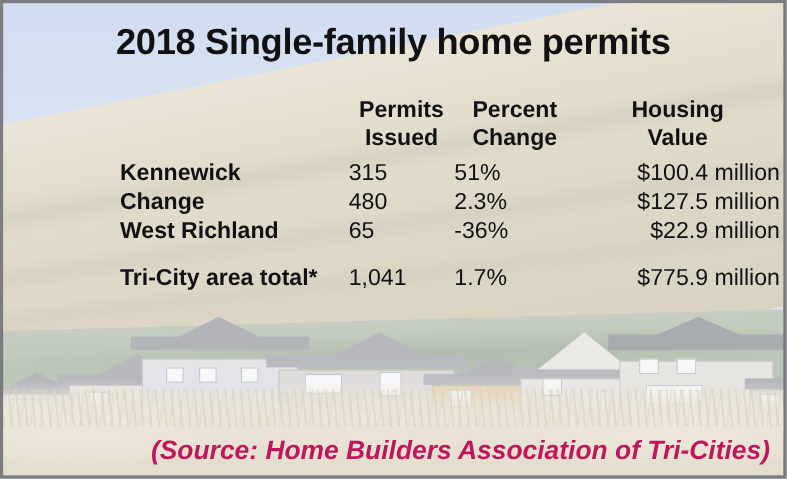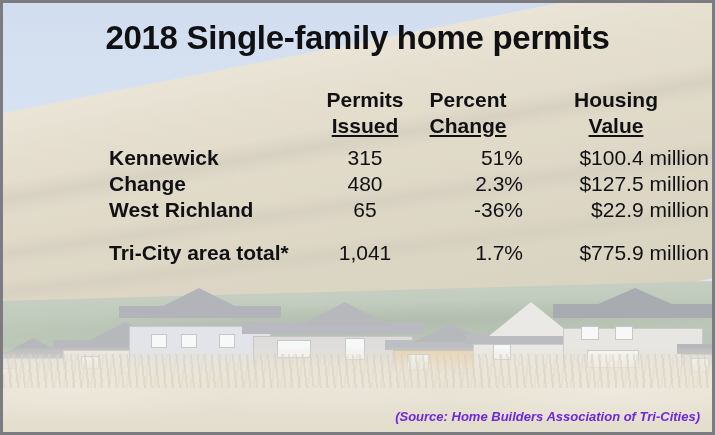--- a/index.html
+++ b/index.html
@@ -236,37 +236,37 @@
   th.col-city { width: 208px; }
   th.col-permits { width: 96px; }
   th.col-pct { width: 110px; }
   th.col-value { width: 186px; }
 
   td.city {
     text-align: left;
     font-weight: bold;
     padding-right: 0px;
   }
-  td.permits { text-align: center; }
-  td.pct { text-align: right; }
+  td.permits { }
+  td.pct { text-align: left; }
   td.value { text-align: right; padding-left: 16px; }
 
   tr.total td { font-weight: normal; padding-top: 17px; }
   tr.total td.city { font-weight: bold; }
 
-  .hdr-line2 { display: block; text-decoration: underline; }
+  .hdr-line2 { display: block; }
 
   .source {
     position: absolute;
     right: 12px;
     bottom: 8px;
-    font-size: 13px;
+    font-size: 24px;
     font-style: italic;
     font-weight: bold;
-    color: #6d28d9;
+    color: #be185d;
     white-space: nowrap;
   }
 </style>
 </head>
 <body>
 
 <div id="infographic">
 
   <div class="photo">
     <div class="sky"></div>

